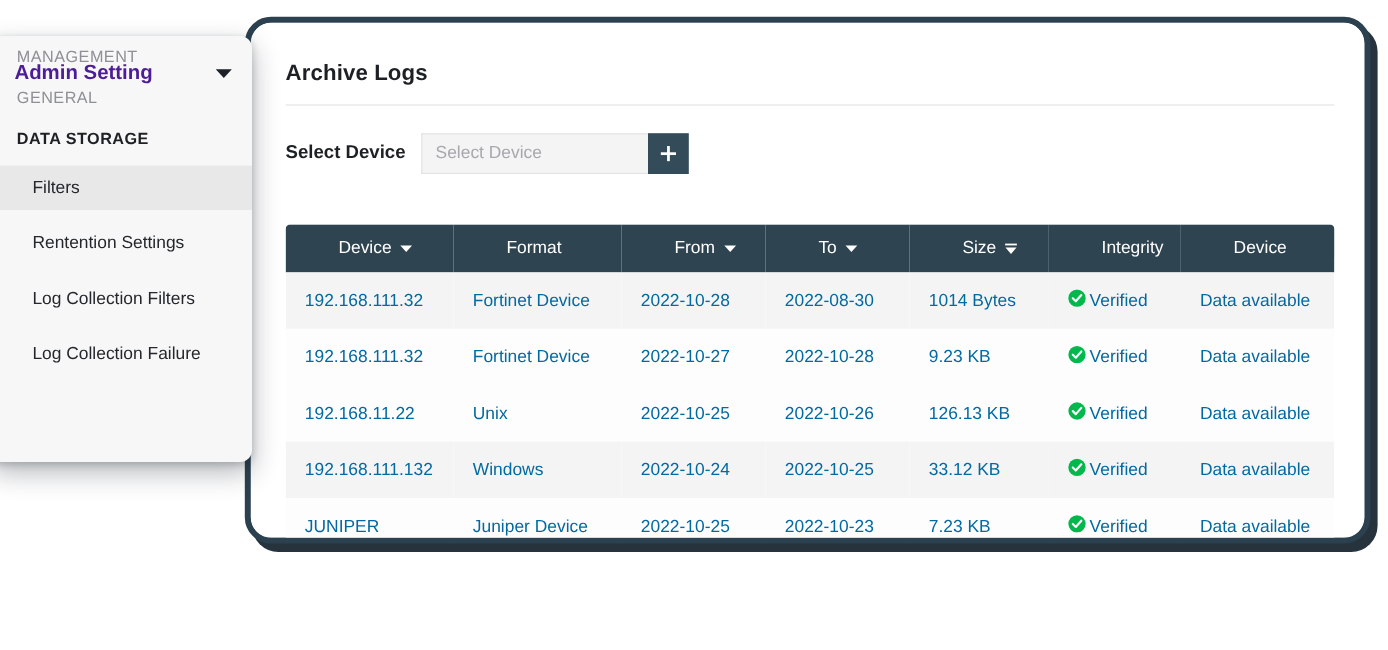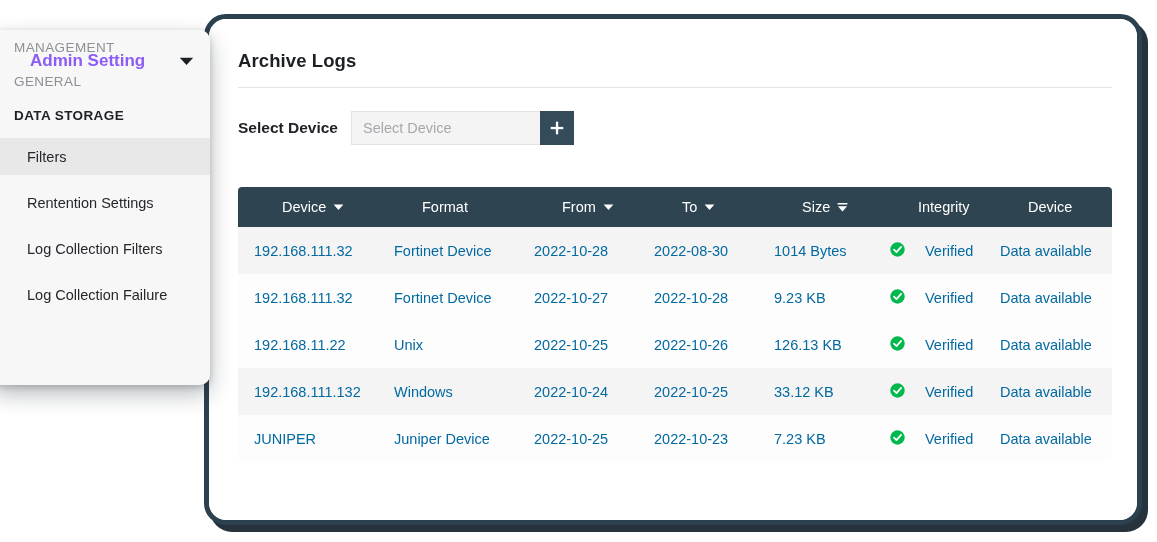--- a/index.html
+++ b/index.html
@@ -18,21 +18,21 @@
     height: 542px;
     background: #ffffff;
   }
 
   
   .main-card {
     position: absolute;
     left: 204px;
     top: 14px;
     width: 938px;
-    height: 511px;
+    height: 439px;
     background: #ffffff;
     border: 5px solid #2c4150;
     border-radius: 22px;
     box-shadow: 6px 7px 0 0 rgba(20,34,44,0.92);
     overflow: hidden;
   }
 
   .main-inner {
     position: absolute;
     inset: 0;
@@ -172,21 +172,21 @@
     color: #0369a1;
     height: 47px;
     padding: 0 0 0 16px;
     vertical-align: middle;
     white-space: nowrap;
   }
 
   table.logs tbody tr.even { background: #f4f4f4; }
   table.logs tbody tr.odd  { background: #fdfdfd; }
 
-  .integrity-cell { display: flex; align-items: center; gap: 20px; }
+  .integrity-cell { display: flex; align-items: center; gap: 3px; }
   .check-icon { display: block; flex: none; }
 
   
   col.c-device    { width: 140px; }
   col.c-format    { width: 140px; }
   col.c-from      { width: 120px; }
   col.c-to        { width: 120px; }
   col.c-size      { width: 116px; }
   col.c-integrity { width: 110px; }
   col.c-status    { width: 128px; }
@@ -210,23 +210,22 @@
     width: 218px;
     height: 62px;
     display: flex;
     align-items: center;
     padding: 0 16px 0 20px;
     cursor: pointer;
   }
   .sb-title {
     font-size: 17px;
     font-weight: bold;
-    color: #8b5cf6;
+    color: #4c1d95;
     flex: 1;
-    margin-left: 18px;
   }
   .sb-caret svg { display: block; }
 
   .sb-section {
     height: 34px;
     display: flex;
     align-items: center;
     padding-left: 22px;
     font-size: 13.5px;
     letter-spacing: 0.4px;

